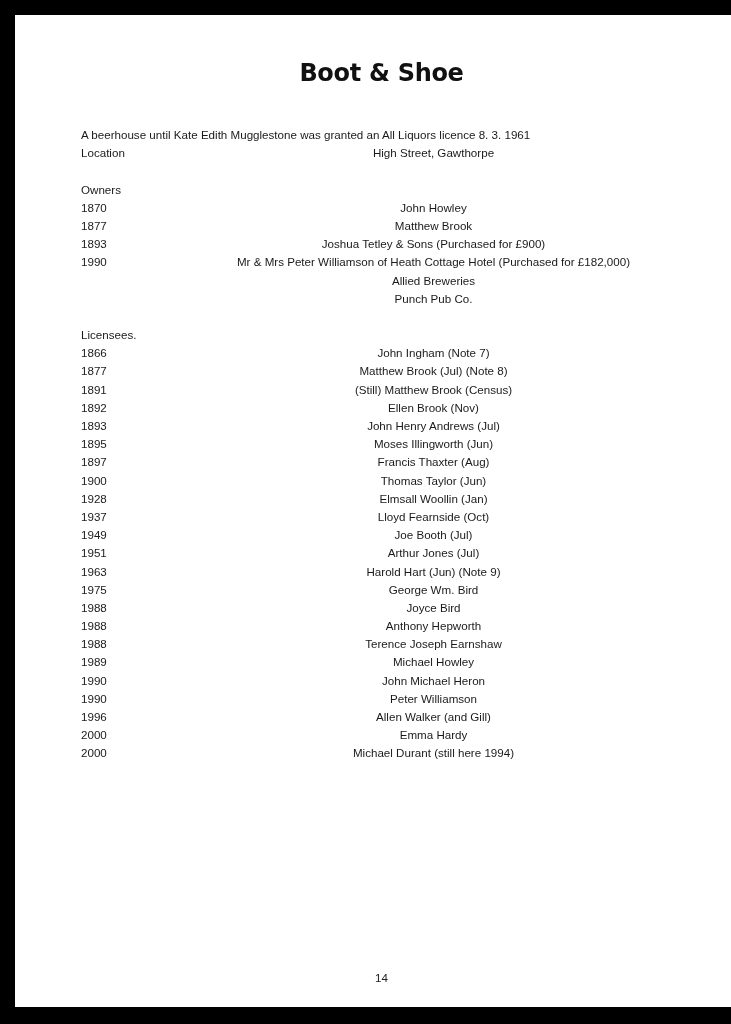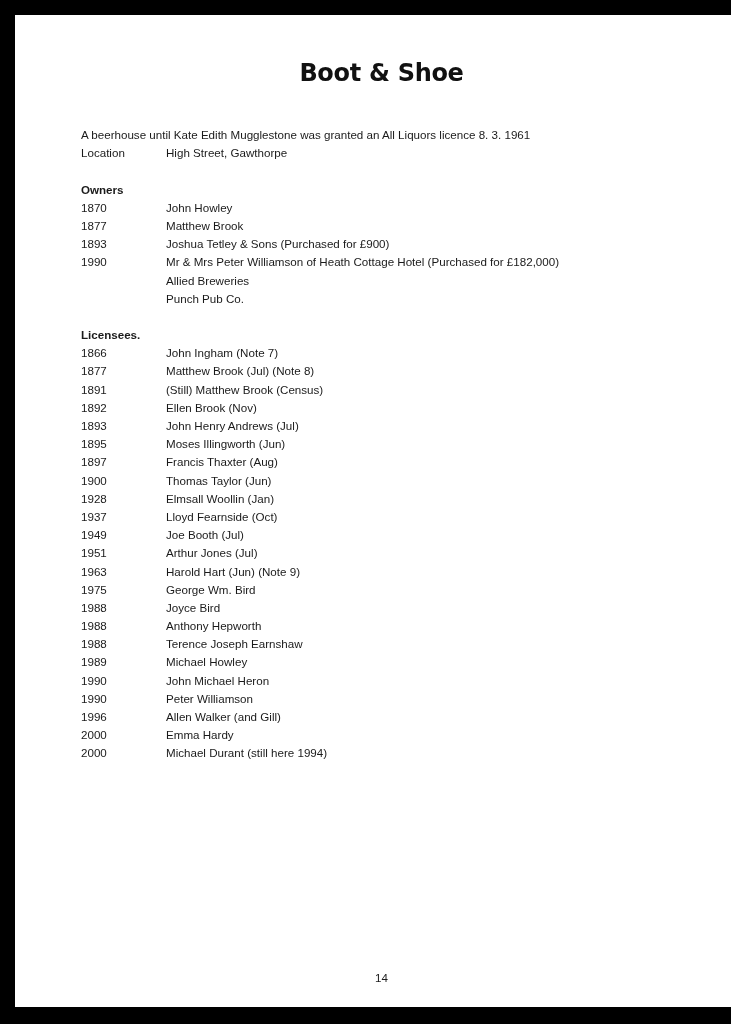--- a/index.html
+++ b/index.html
@@ -30,22 +30,22 @@
     }
     .content {
       position: absolute;
       left: 66px; top: 111px;
       width: 620px;
       font-size: 11.6px;
       line-height: 18.2px;
     }
     .row { display: flex; height: 18.2px; white-space: nowrap; }
     .col1 { width: 85px; flex: none; }
-    .col2 { flex: 1; }
-    .heading { font-weight: bold; height: 18.2px; }
+    .col2 { flex: 1; text-align: center; }
+    .heading { font-weight: normal; height: 18.2px; }
     .gap { height: 18.2px; }
     .page-number {
       position: absolute;
       left: 0; right: 0; top: 956px;
       text-align: center;
       font-size: 11.6px;
       color: #1a1a1a;
     }
   </style>
 </head>

